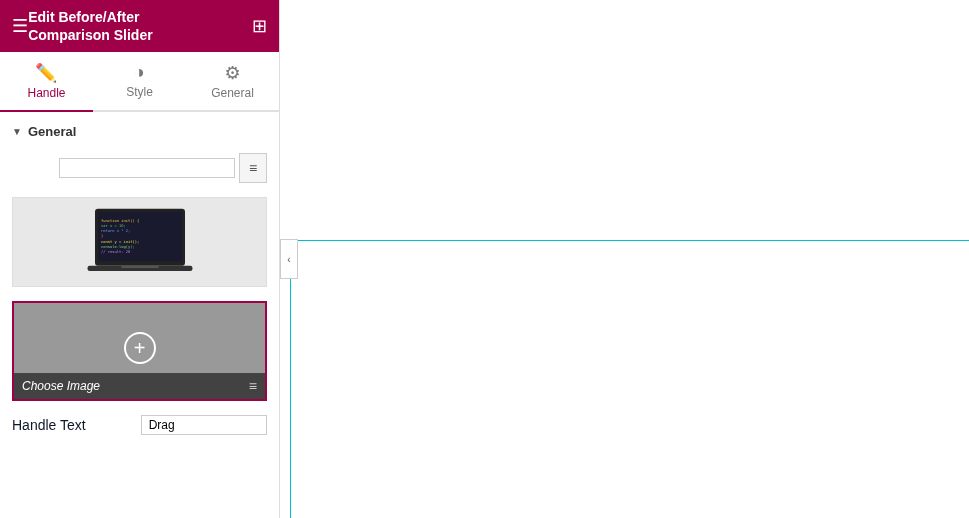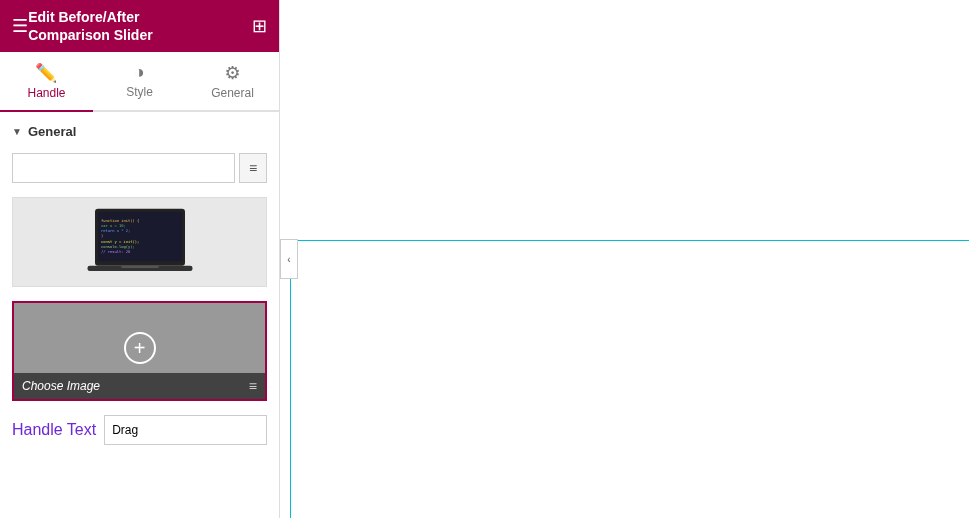--- a/index.html
+++ b/index.html
@@ -101,21 +101,22 @@
       display: flex;
       align-items: center;
       gap: 4px;
     }
     .text-input {
       border: 1px solid #ccc;
       padding: 5px 7px;
       font-size: 12px;
       flex: 1;
       outline: none;
-      height: 30px;
+      height: 20px;
+      margin-left: 47px;
     }
     .list-icon-btn {
       width: 28px;
       height: 30px;
       border: 1px solid #ccc;
       background: #f5f5f5;
       display: flex;
       align-items: center;
       justify-content: center;
       cursor: pointer;
@@ -182,22 +183,22 @@
     }
 
     
     .handle-row {
       display: flex;
       align-items: center;
       gap: 8px;
       margin-top: 14px;
     }
     .handle-label {
-      font-size: 16px;
-      color: #6d28d9;
+      font-size: 14px;
+      color: #0f172a;
       min-width: 70px;
     }
 
     
     .collapse-toggle {
       width: 18px;
       height: 40px;
       background: #fff;
       border: 1px solid #ccc;
       display: flex;

